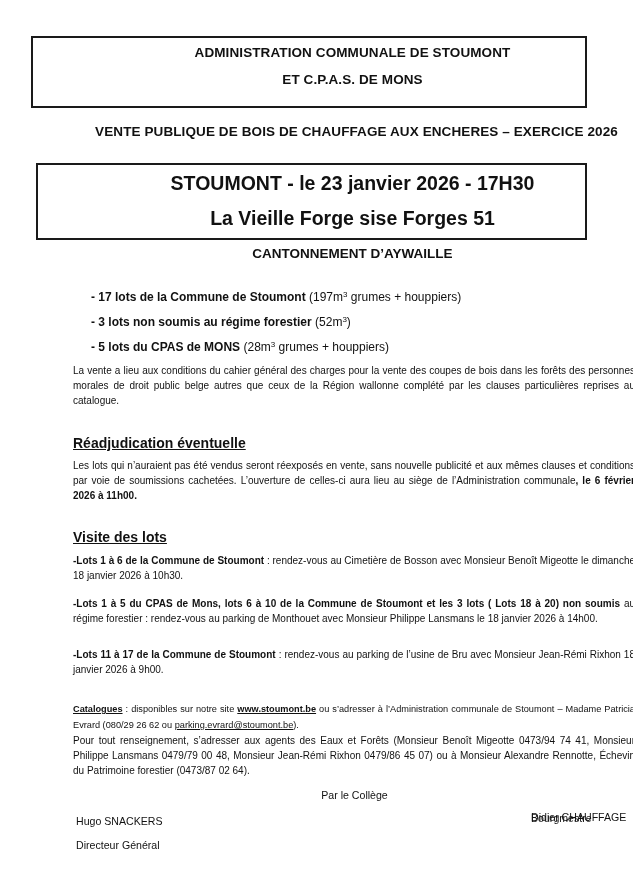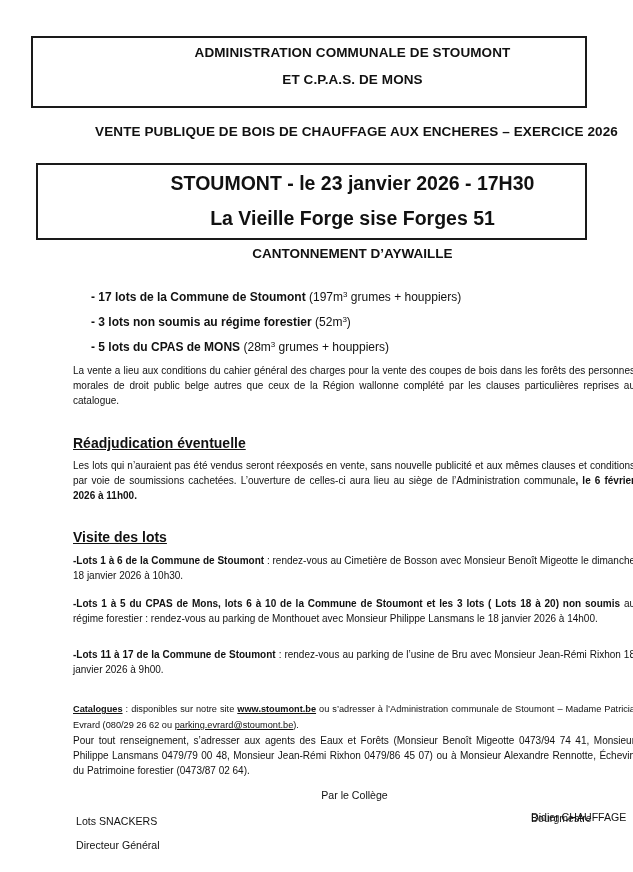--- a/index.html
+++ b/index.html
@@ -71,16 +71,16 @@
   <b>-Lots 11 à 17 de la Commune de Stoumont</b><span> : rendez-vous au parking de l’usine de Bru avec Monsieur Jean-Rémi Rixhon 18 janvier 2026 à 9h00.</span>
 </div>
 
 <div class="abs small" style="top:701px;">
   <b style="text-decoration:underline;">Catalogues</b><span> : </span><span>disponibles sur notre site </span><a class="link" style="font-weight:bold;">www.stoumont.be</a><span> ou s’adresser à l’Administration communale de Stoumont – Madame Patricia Evrard (080/29 26 62 ou </span><a class="link">parking.evrard@stoumont.be</a><span>).</span>
 </div>
 
 <div class="abs para" style="top:733px;">Pour tout renseignement, s’adresser aux agents des Eaux et Forêts (Monsieur Benoît Migeotte 0473/94 74 41, Monsieur Philippe Lansmans 0479/79 00 48, Monsieur Jean-Rémi Rixhon 0479/86 45 07) ou à Monsieur Alexandre Rennotte, Échevin du Patrimoine forestier (0473/87 02 64).</div>
 
 <div class="abs center sig" style="top:789px; left:2px;">Par le Collège</div>
-<div class="abs sig" style="left:40px; top:815px;">Lots SNACKERS</div>
+<div class="abs sig" style="left:40px; top:815px;">Hugo SNACKERS</div>
 <div class="abs sig" style="left:40px; top:839px;">Directeur Général</div>
 <div class="abs sig" style="left:495px; top:811px;">Didier CHAUFFAGE</div>
 <div class="abs sig" style="left:495px; top:812px;">Bourgmestre</div>
 
 </body></html>

